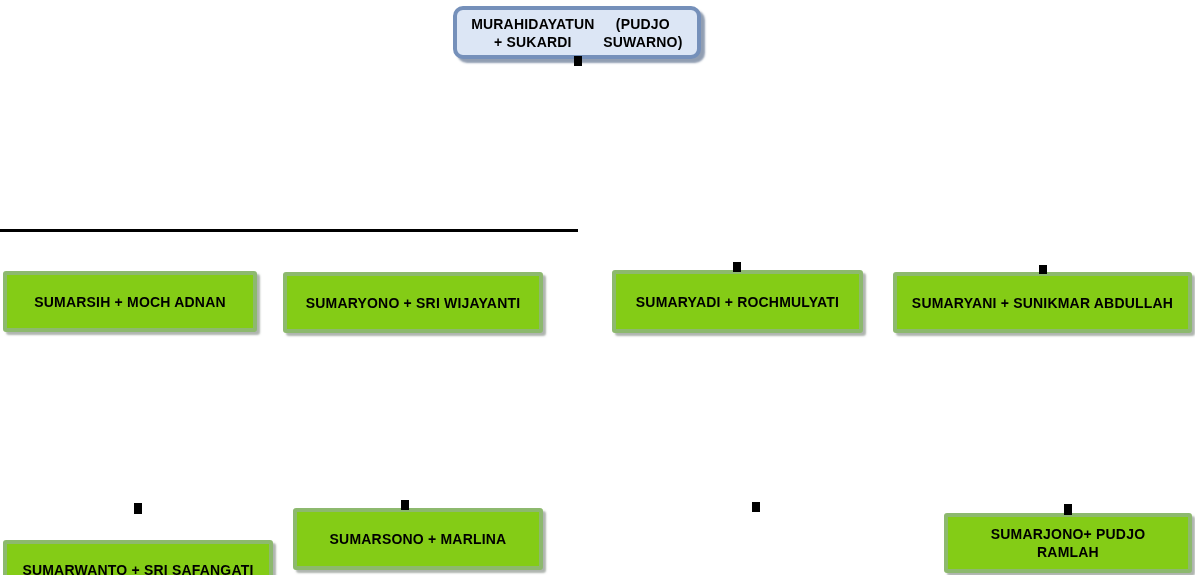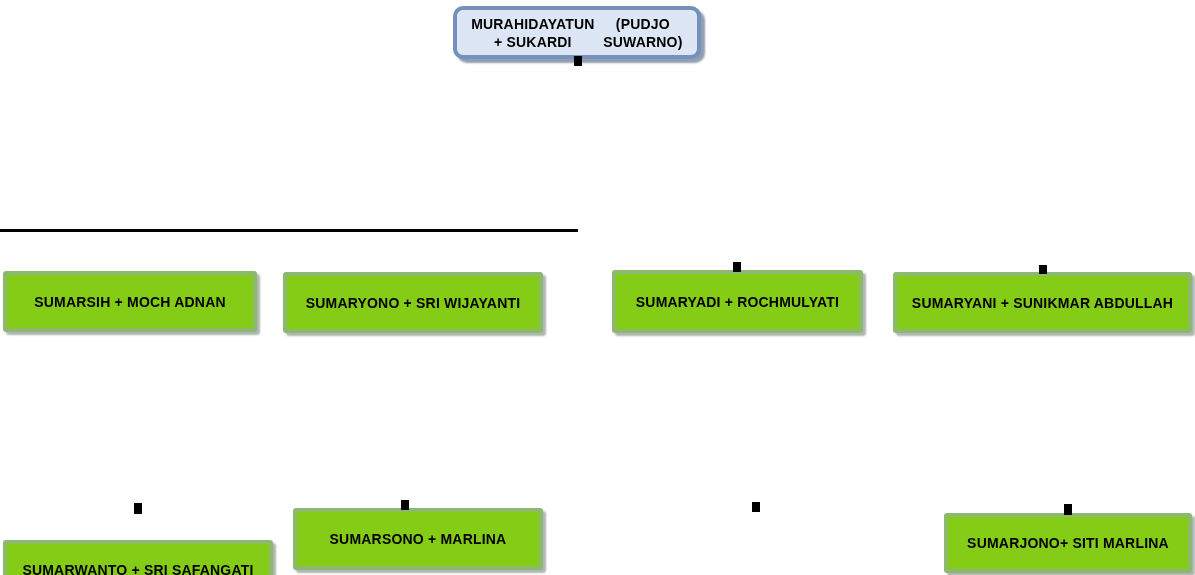--- a/index.html
+++ b/index.html
@@ -81,16 +81,16 @@
     <div>SUMARYANI + SUNIKMAR ABDULLAH</div>
   </div>
 
   <div class="node child" style="left:3px; top:540px; width:270px; height:60px;">
     <div>SUMARWANTO + SRI SAFANGATI</div>
   </div>
   <div class="node child" style="left:293px; top:508px; width:250px; height:62px;">
     <div>SUMARSONO + MARLINA</div>
   </div>
   <div class="node child" style="left:944px; top:513px; width:248px; height:60px;">
-    <div>SUMARJONO+ SITI MARLINA</div>
+    <div>SUMARJONO+ PUDJO RAMLAH</div>
   </div>
 
 </div>
 
 </body></html>

